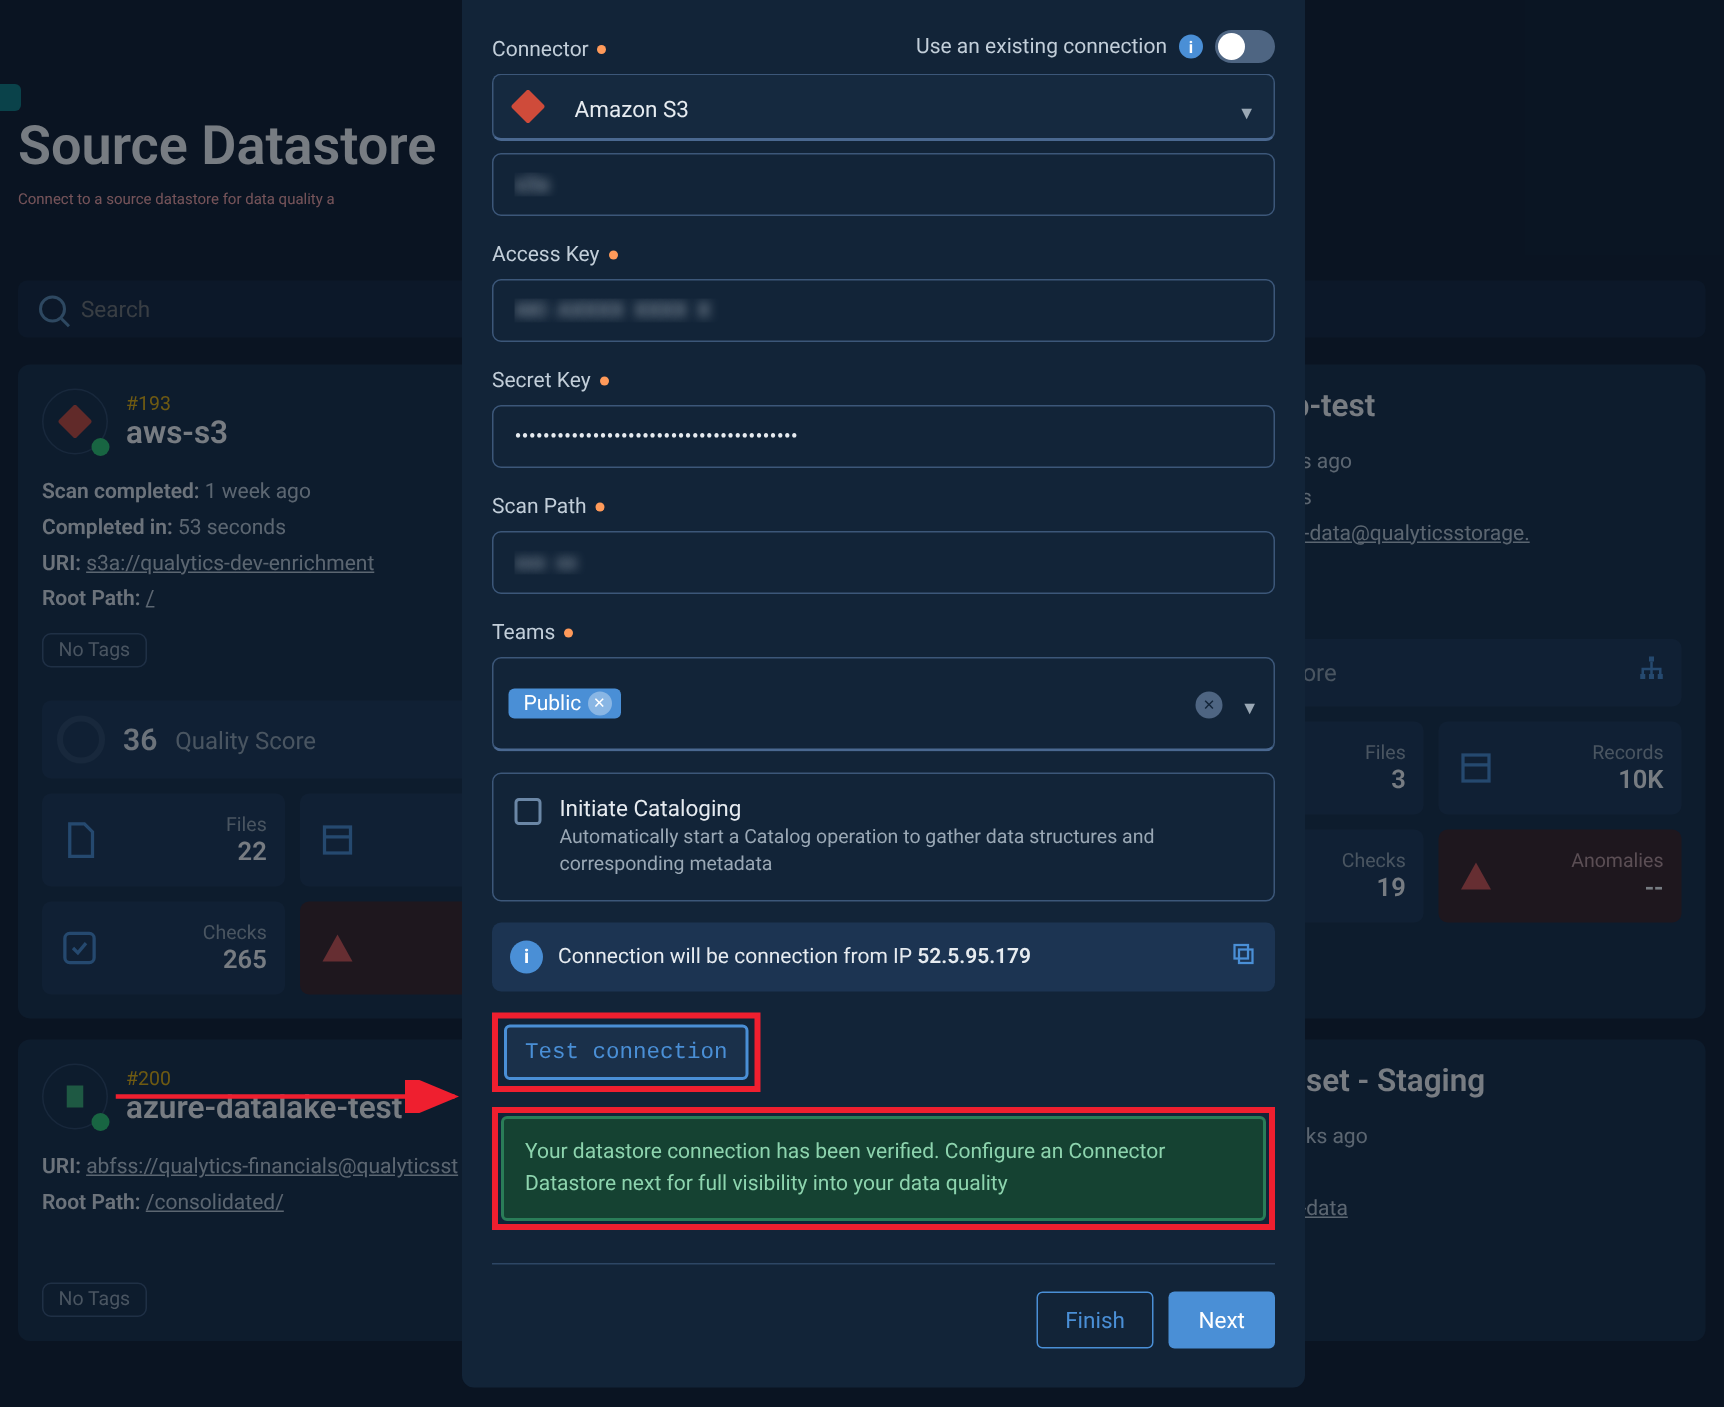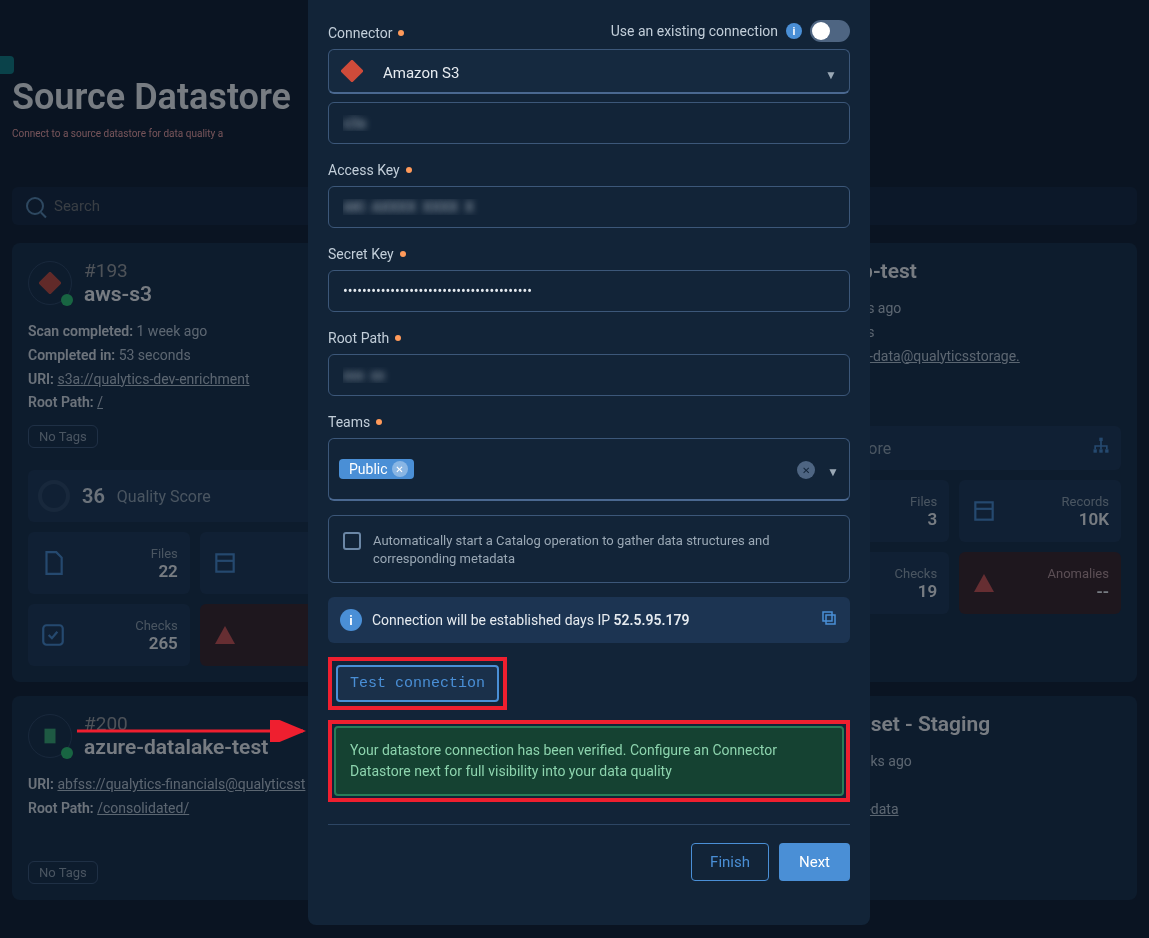--- a/index.html
+++ b/index.html
@@ -14,21 +14,21 @@
   .search-icon { width: 18px; height: 18px; border: 2px solid #5d8db5; border-radius: 50%; position: relative; }
   .search-icon::after { content: ""; position: absolute; width: 7px; height: 2px; background: #5d8db5; transform: rotate(45deg); bottom: -3px; right: -5px; }
   
   .cards { display: grid; grid-template-columns: 1fr 1fr 1fr; gap: 14px; margin-top: 18px; }
   .card { background: #162a43; border-radius: 8px; padding: 16px; }
   .card-head { display: flex; gap: 12px; align-items: center; }
   .card-icon { width: 44px; height: 44px; border-radius: 50%; border: 1px solid #2d4664; display: flex; align-items: center; justify-content: center; position: relative; }
   .card-icon::after { content: ""; position: absolute; width: 12px; height: 12px; border-radius: 50%; bottom: -2px; right: -2px; }
   .card-icon.online::after { background: #2ecc71; }
   .aws-logo { width: 22px; height: 22px; }
-  .card-id { color: #a3a3a3; font-size: 19px; }
+  .card-id { color: #eab308; font-size: 13px; }
   .card-name { font-size: 21px; font-weight: 600; color: #fff; }
   .card-meta { margin-top: 14px; font-size: 14px; color: #c2ced9; line-height: 1.7; }
   .card-meta b { color: #e6ebf0; font-weight: 600; }
   .link { color: #c2ced9; text-decoration: underline; }
   .tag-pill { display: inline-block; border: 1px solid #3c5779; color: #9aa8b5; border-radius: 6px; padding: 3px 10px; font-size: 13px; margin-top: 10px; }
   .score-row { display: flex; align-items: center; gap: 12px; margin-top: 22px; background: #1c3452; border-radius: 6px; padding: 10px; }
   .score-ring { width: 32px; height: 32px; border: 4px solid #2d4664; border-radius: 50%; }
   .score-num { font-size: 20px; font-weight: 600; }
   .score-label { color: #9aa8b5; font-size: 16px; }
   .tree-icon { margin-left: auto; color: #4a8fd6; font-size: 18px; }
@@ -333,48 +333,49 @@
     </div>
   <input class="input blur" value="AKI  AXXXX  XXXX  X" style="">
 
   <div class="field-label">
       <span>Secret Key</span>
       <span class="req-dot"></span>
     </div>
   <input class="input" value="••••••••••••••••••••••••••••••••••••••••" style="">
 
   <div class="field-label">
-      <span>Root Path</span>
+      <span>Scan Path</span>
       <span class="req-dot"></span>
     </div>
   <input class="input blur" value="xxx  xx" style="">
 
   <div class="field-label">
       <span>Teams</span>
       <span class="req-dot"></span>
     </div>
   <div class="teams-field">
     <span class="team-chip">
       <span>Public</span>
       <span class="chip-x">✕</span>
     </span>
     <span class="teams-clear">✕</span>
     <span class="chevron" style="margin-left:6px;">▼</span>
   </div>
 
   <div class="checkbox-block">
     <div class="checkbox"></div>
     <div>
+      <div class="cb-title">Initiate Cataloging</div>
       <div class="cb-desc">Automatically start a Catalog operation to gather data structures and corresponding metadata</div>
     </div>
   </div>
 
   <div class="info-banner">
     <span class="banner-info-icon">i</span>
-    <span><span>Connection will be established days IP </span><span class="ip">52.5.95.179</span></span>
+    <span><span>Connection will be connection from IP </span><span class="ip">52.5.95.179</span></span>
     <span class="copy-icon">
       <svg width="18" height="18" viewBox="0 0 24 24">
           <rect x="8" y="8" width="12" height="12" fill="none" stroke="#4a8fd6" stroke-width="2"></rect>
           <rect x="4" y="4" width="12" height="12" fill="none" stroke="#4a8fd6" stroke-width="2"></rect>
         </svg>
     </span>
   </div>
 
   <div class="annotation-box">
     <button class="test-btn">Test connection</button>

